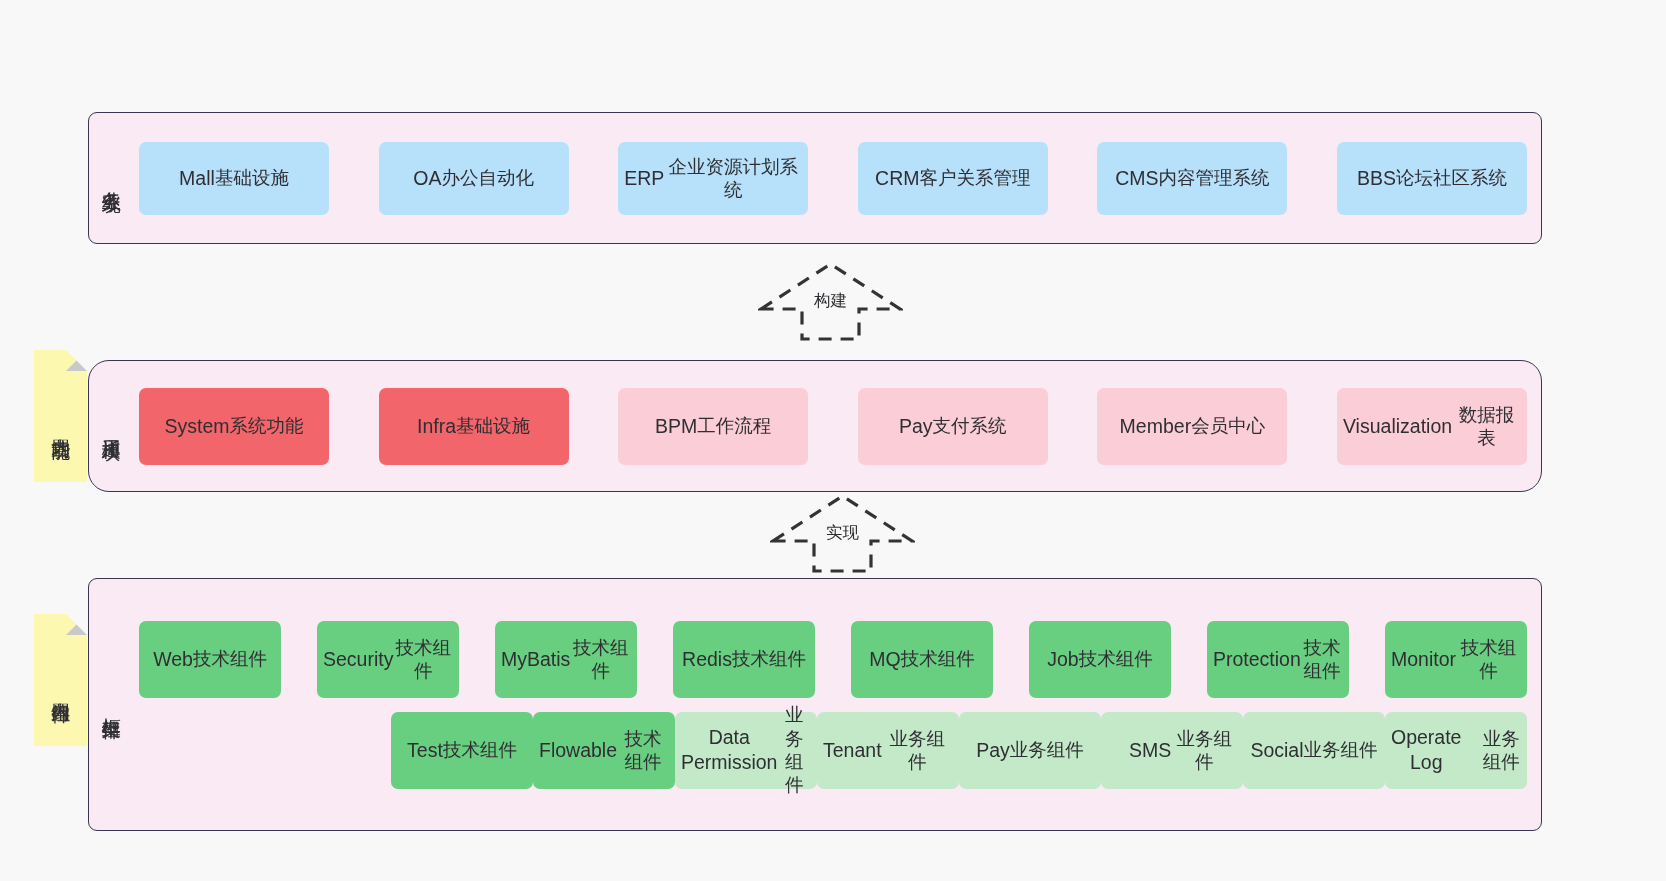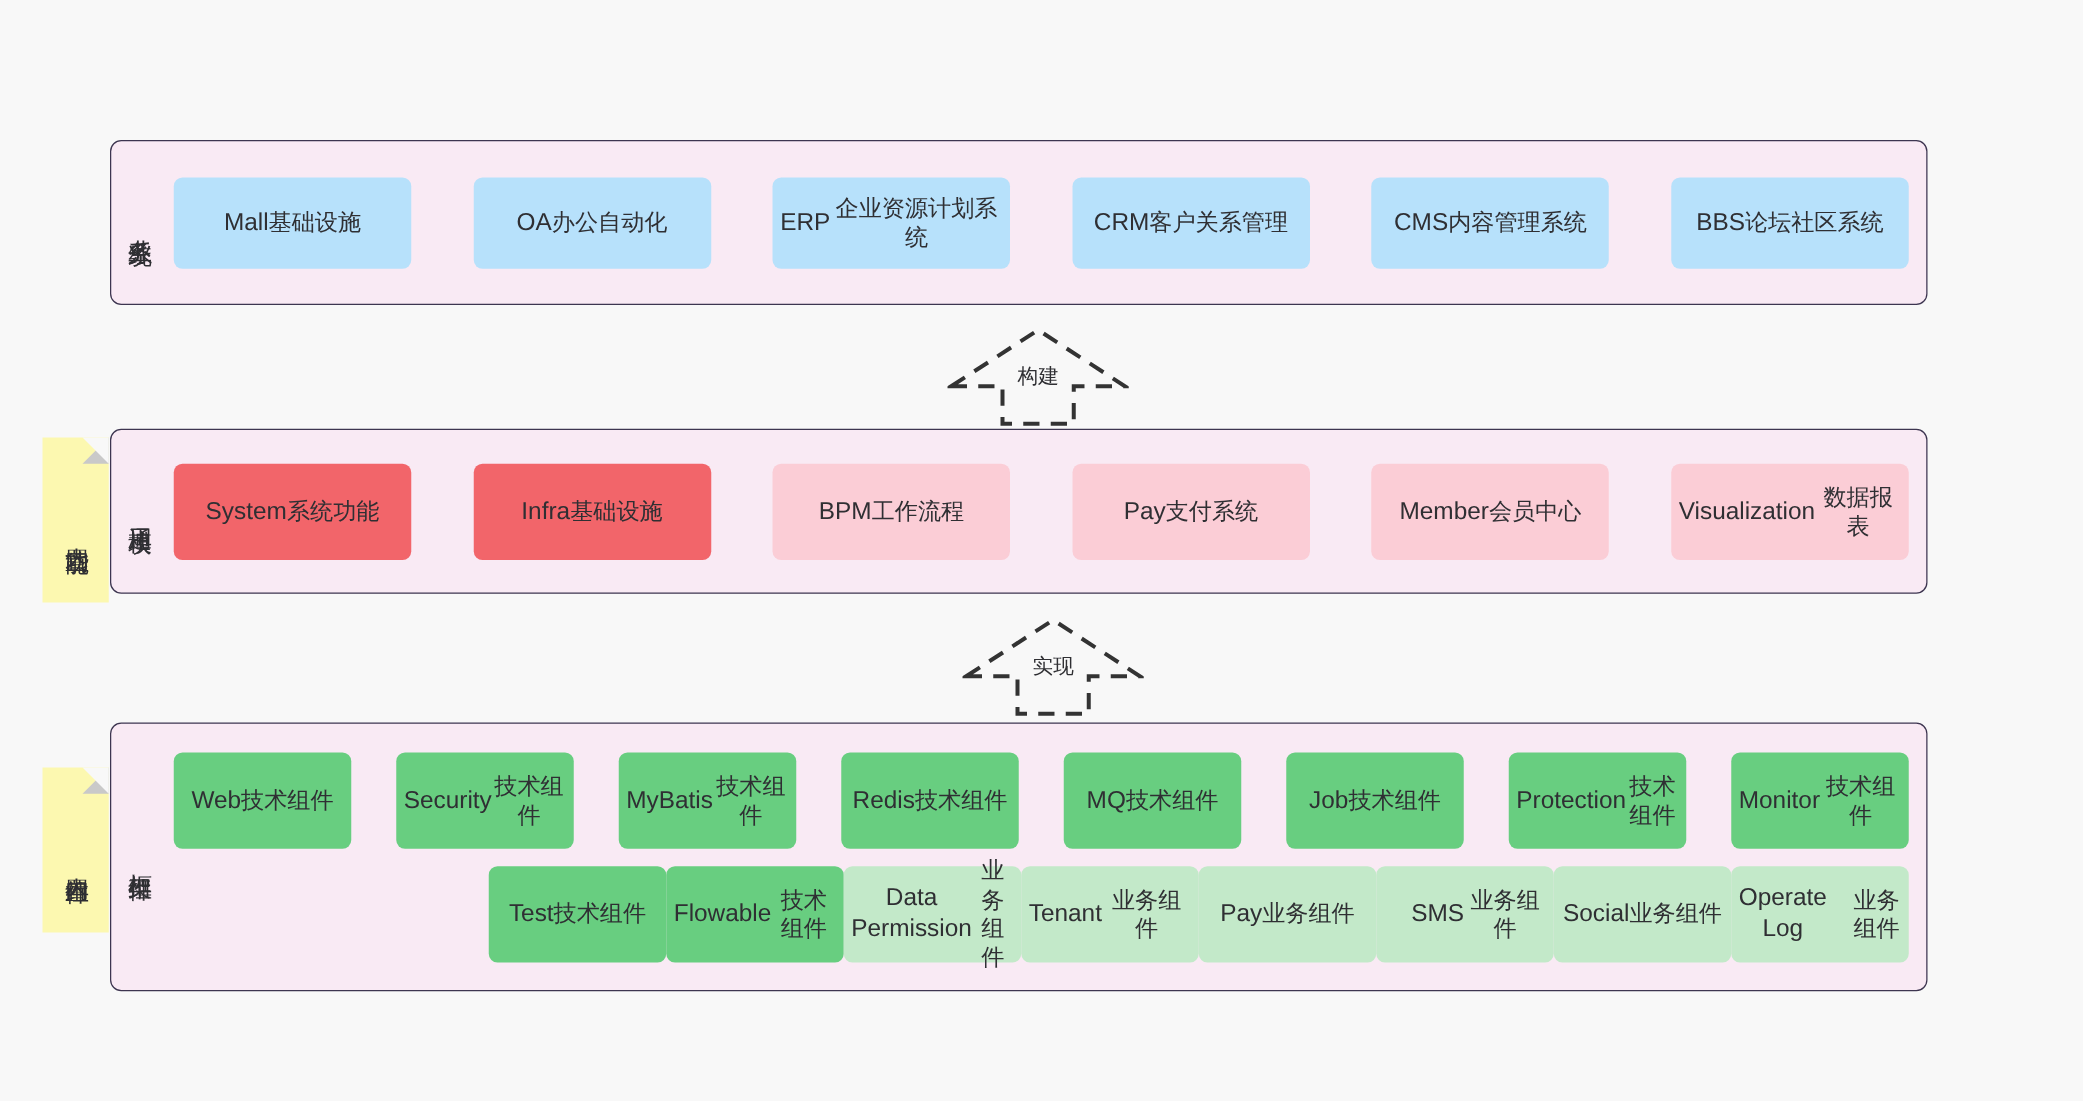--- a/index.html
+++ b/index.html
@@ -64,25 +64,25 @@
     padding:4px 6px;
   }
   .card .en{font-size:19.5px;line-height:1.26;}
   .card .cn{font-size:18.5px;line-height:1.26;}
 
   
   #band-biz{left:88px;top:112px;width:1454px;height:132px;}
   #band-biz .card{width:190px;height:73px;background:#b7e1fb;}
 
   
-  #band-mod{left:88px;top:343px;width:1454px;height:132px;}
+  #band-mod{left:88px;top:360px;width:1454px;height:132px;border-radius:21px;}
   #band-mod .card{width:190px;height:77px;}
 
   
-  #band-fw{left:88px;top:578px;width:1454px;height:215px;}
+  #band-fw{left:88px;top:578px;width:1454px;height:253px;}
   #band-fw .card{width:142px;height:77px;}
 
   
   .sticky{
     position:absolute;
     width:53px;
     background:#fcf8b0;
     box-sizing:border-box;
     display:flex;
     align-items:center;

